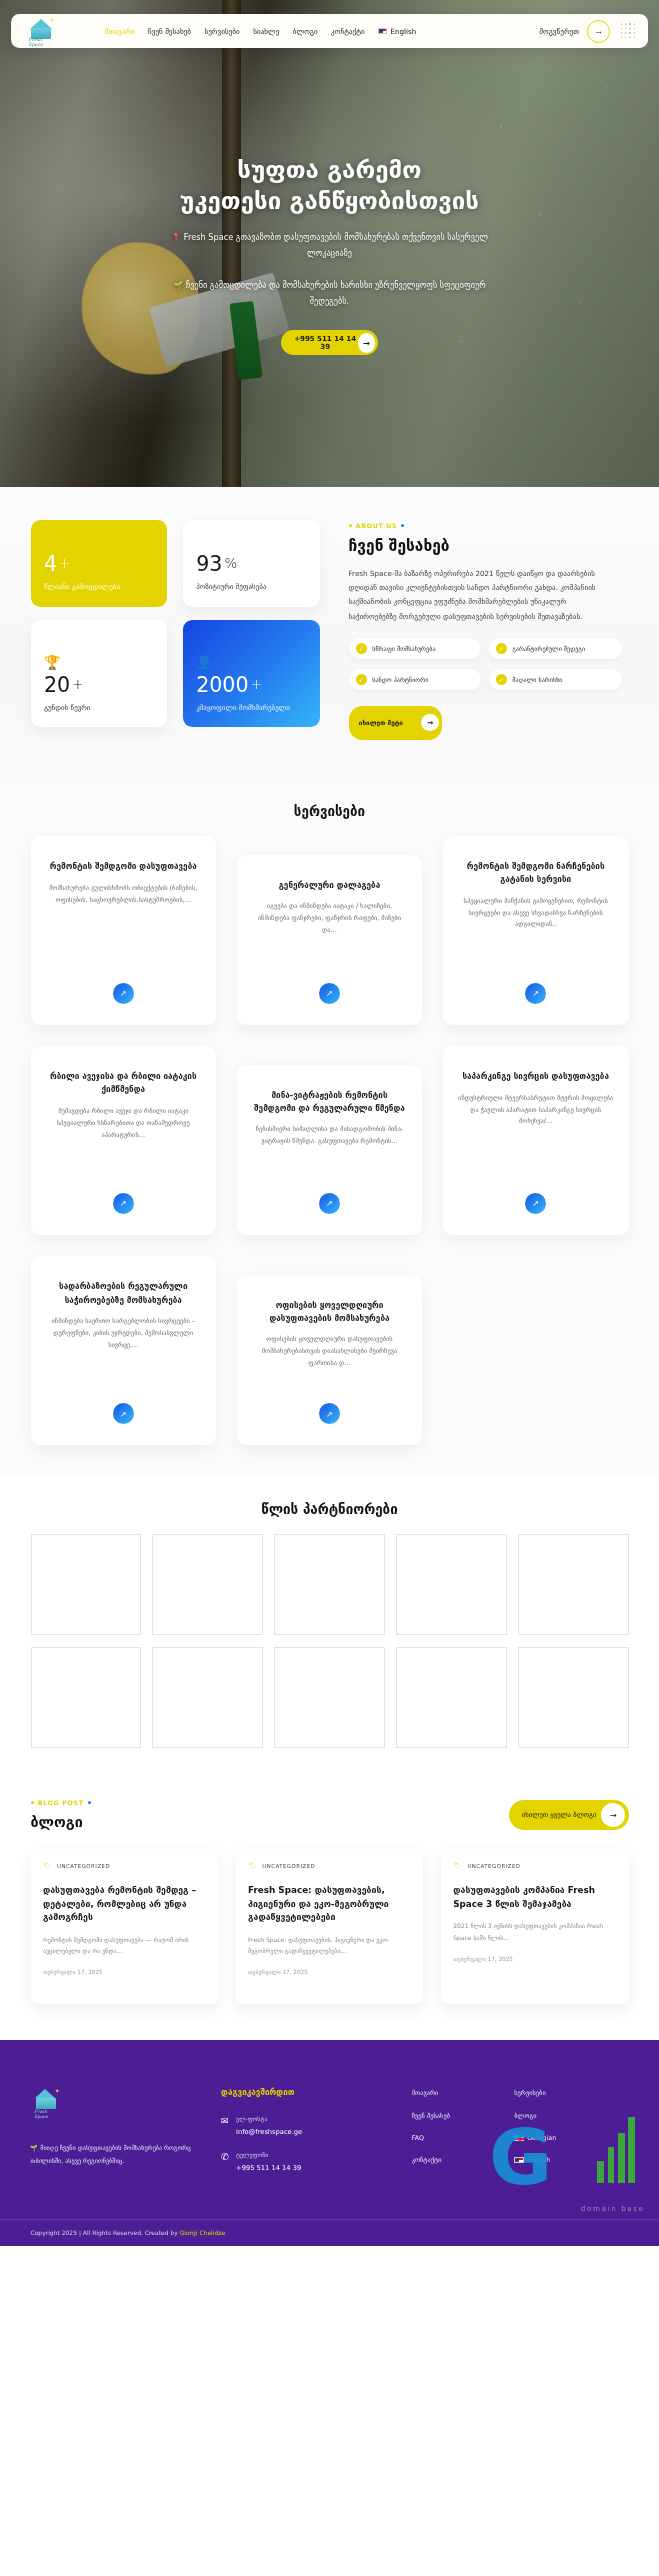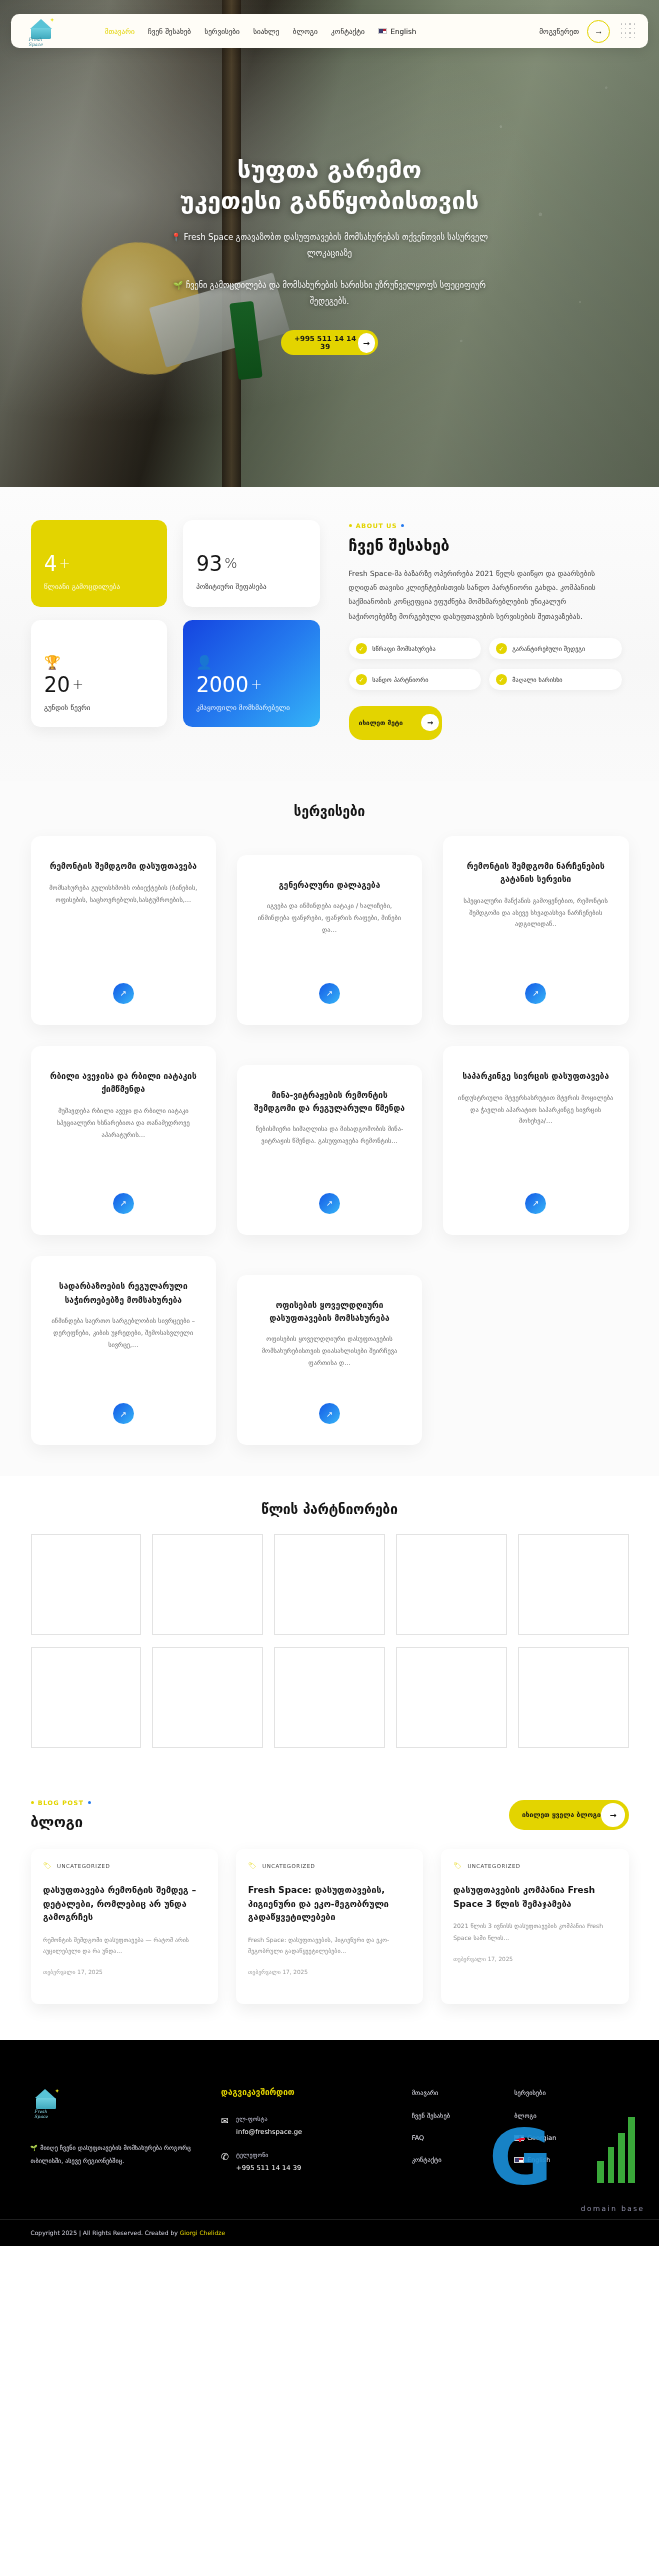--- a/index.html
+++ b/index.html
@@ -256,36 +256,36 @@
   .ptn-box { height: 101px; border:0.5px solid #e3e3e3; background:#fff; }
 
   
   .blog { padding: 20.6px 0 36px; background:#fff; }
   .blog-head { display:flex; align-items:flex-end; justify-content:space-between; }
   .blog-title { font-size: 14.4px; font-weight:700; margin-top:7.2px; color:#141414;}
   .blog-btn {
     width: 120px; height: 30px; background:#e3d400; border-radius:17.5px;
     display:flex; align-items:center; justify-content:space-between; padding:0 3.1px 0 13.4px; cursor:pointer;
   }
-  .blog-btn span { font-size:6.7px;font-weight:700;color:#161616; }
+  .blog-btn span { font-size:6.7px;font-weight:400;color:#161616; }
   .blog-btn .circ { width:24px;height:24px;border-radius:50%;background:#fff;display:flex;align-items:center;justify-content:center;font-size:8.2px;}
   .post-grid { margin-top: 19.6px; display:grid; grid-template-columns: repeat(3,1fr); gap: 17.5px; }
   .post-card {
     background:#fff; border-radius: 7.2px; padding: 13.4px 12.4px 15.5px;
     box-shadow: 0 5.2px 15.5px rgba(0,0,0,.07);
     min-height: 155px;
   }
   .post-cat { display:flex; align-items:center; gap:5.2px; font-size:5.4px; letter-spacing:.09em; color:#4a4a4a;}
   .tag-ico { color:#e3d400; font-size:6.7px; }
   .post-title { margin-top: 13.4px; font-size: 8.8px; font-weight:600; line-height:1.55; color:#161616; }
   .post-ex { margin-top: 9.3px; font-size: 6px; line-height:1.9; color:#8a8a8a; }
   .post-date { margin-top: 12.4px; font-size: 5.7px; color:#9b9b9b; }
 
   
-  .footer { background:#000000; color:#fff; position:relative; overflow:hidden; }
+  .footer { background:#4c1d95; color:#fff; position:relative; overflow:hidden; }
   .footer-inner { width:598px; margin:0 auto; padding: 47px 0 31px; display:flex; gap: 20.6px;}
   .f-col1 { width: 170px; }
   .f-logo { width: 31px; height:30px; position:relative; margin-bottom: 24px;}
   .f-logo .roof{position:absolute;left:4.6px;top:1.5px;width:0;height:0;border-left:10.8px solid transparent;border-right:10.8px solid transparent;border-bottom:9.8px solid #58c3d6;}
   .f-logo .body{position:absolute;left:5.7px;top:10.8px;width:19.6px;height:10.8px;background:linear-gradient(180deg,#6fd0e0,#3fa9bd);border-radius:1px;}
   .f-logo .spark{position:absolute;right:2.1px;top:0.5px;color:#e8e21f;font-size:5.7px;}
   .f-logo .sig{position:absolute;left:4.1px;bottom:-1.5px;font-family:"DejaVu Serif",serif;font-style:italic;font-size:4.4px;color:#8fdcea;}
   .f-about { font-size: 6.2px; line-height: 2.1; color:#e6e6f2; }
   .f-col2 { width: 170px; }
   .f-head { color:#e3d400; font-size: 8.2px; font-weight:700; margin-bottom: 17.5px;}
@@ -473,21 +473,21 @@
         <p>მომსახურება გულისხმობს ობიექტების (ბინების, ოფისების, საცხოვრებლის,სასტუმროების,…</p>
         <div class="svc-arrow">↗</div>
       </div>
       <div class="svc-card offset">
         <h3>გენერალური დალაგება</h3>
         <p>იგვება და ინმინდება იატაკი / ხალიჩები, ინმინდება ფანჯრები, ფანჯრის რაფები, მინები და…</p>
         <div class="svc-arrow">↗</div>
       </div>
       <div class="svc-card">
         <h3>რემონტის შემდგომი ნარჩენების გატანის სერვისი</h3>
-        <p>სპეციალური მანქანის გამოყენებით, რემონტის შემდგომი და ასევე სხვადასხვა ნარჩენების ადგილიდან..</p>
+        <p>სპეციალური მანქანის გამოყენებით, რემონტის სივრცეები და ასევე სხვადასხვა ნარჩენების ადგილიდან..</p>
         <div class="svc-arrow">↗</div>
       </div>
 
       <div class="svc-card">
         <h3>რბილი ავეჯისა და რბილი იატაკის ქიმწმენდა</h3>
         <p>მუშავდება რბილი ავეჯი და რბილი იატაკი სპეციალური ხსნარებითა და თანამედროვე აპარატურის…</p>
         <div class="svc-arrow">↗</div>
       </div>
       <div class="svc-card offset">
         <h3>მინა-ვიტრაჟების რემონტის შემდგომი და რეგულარული წმენდა</h3>

